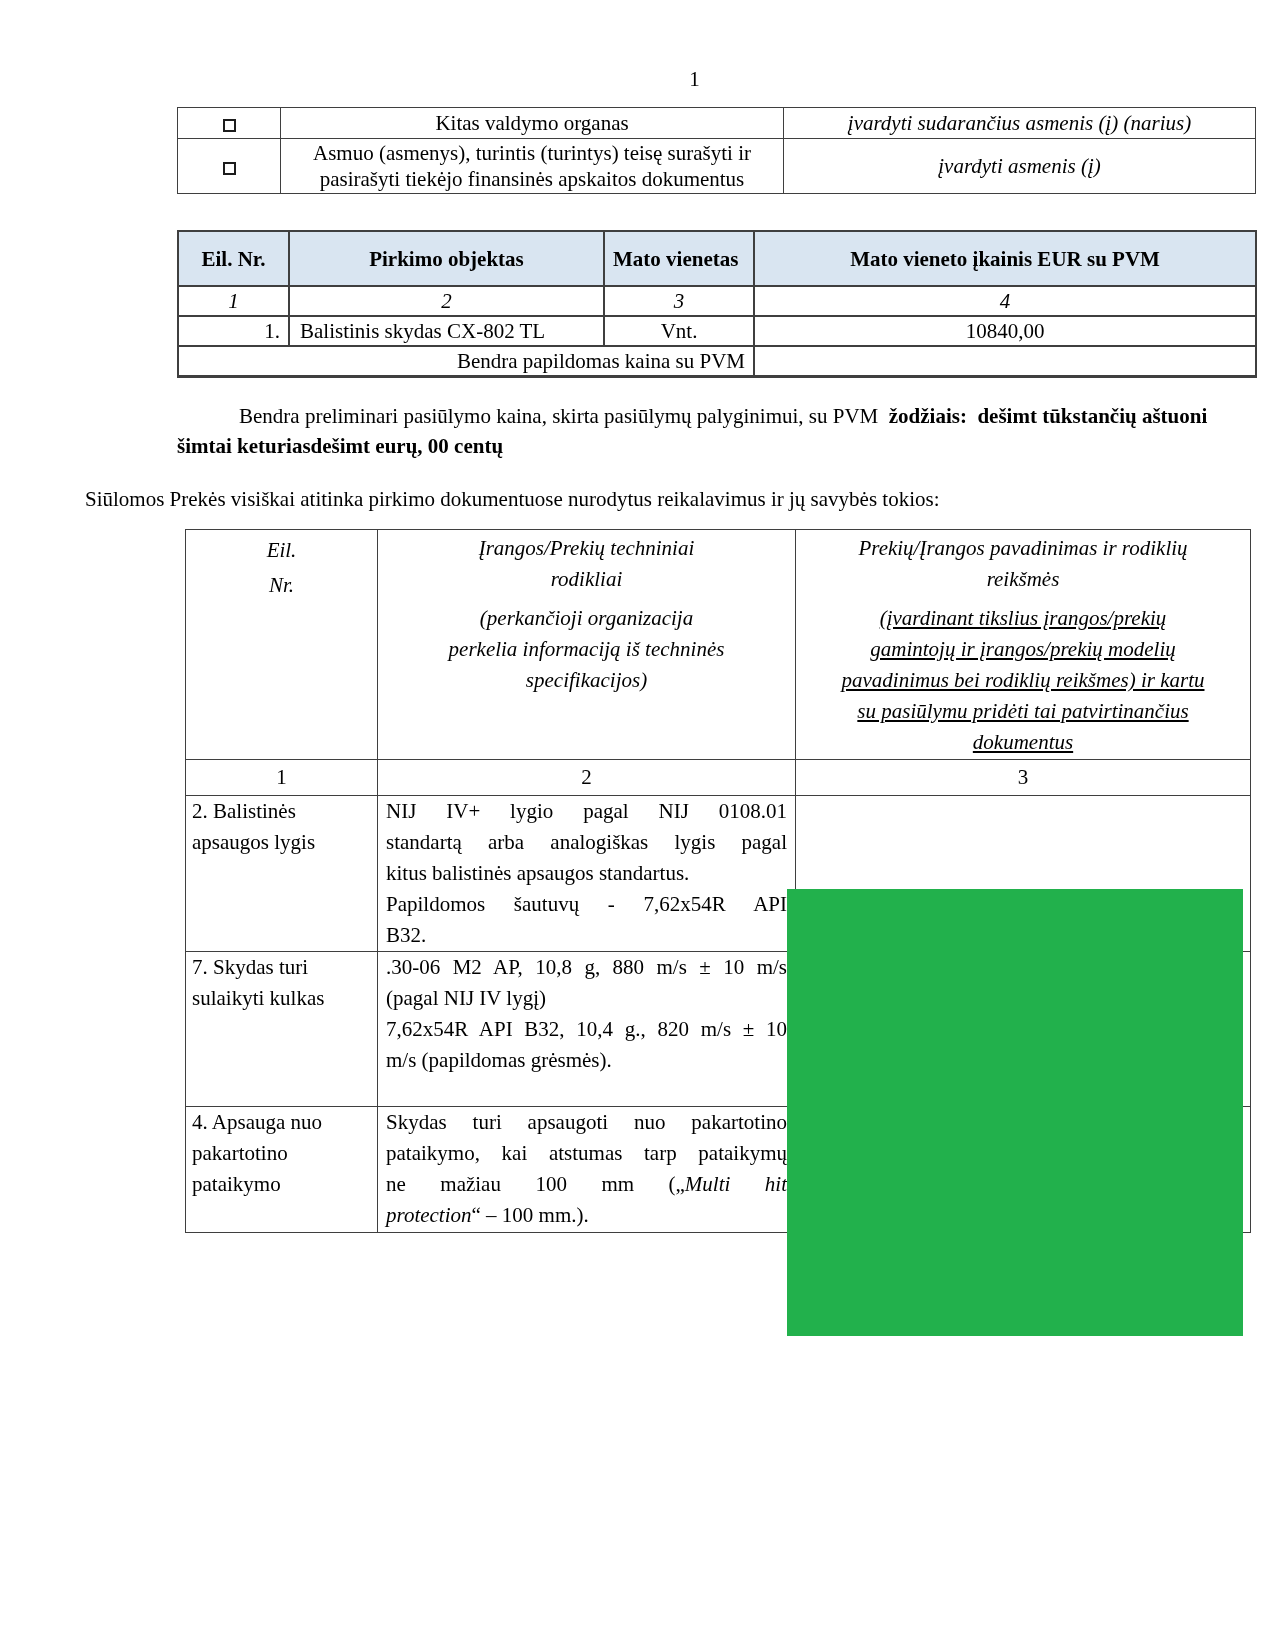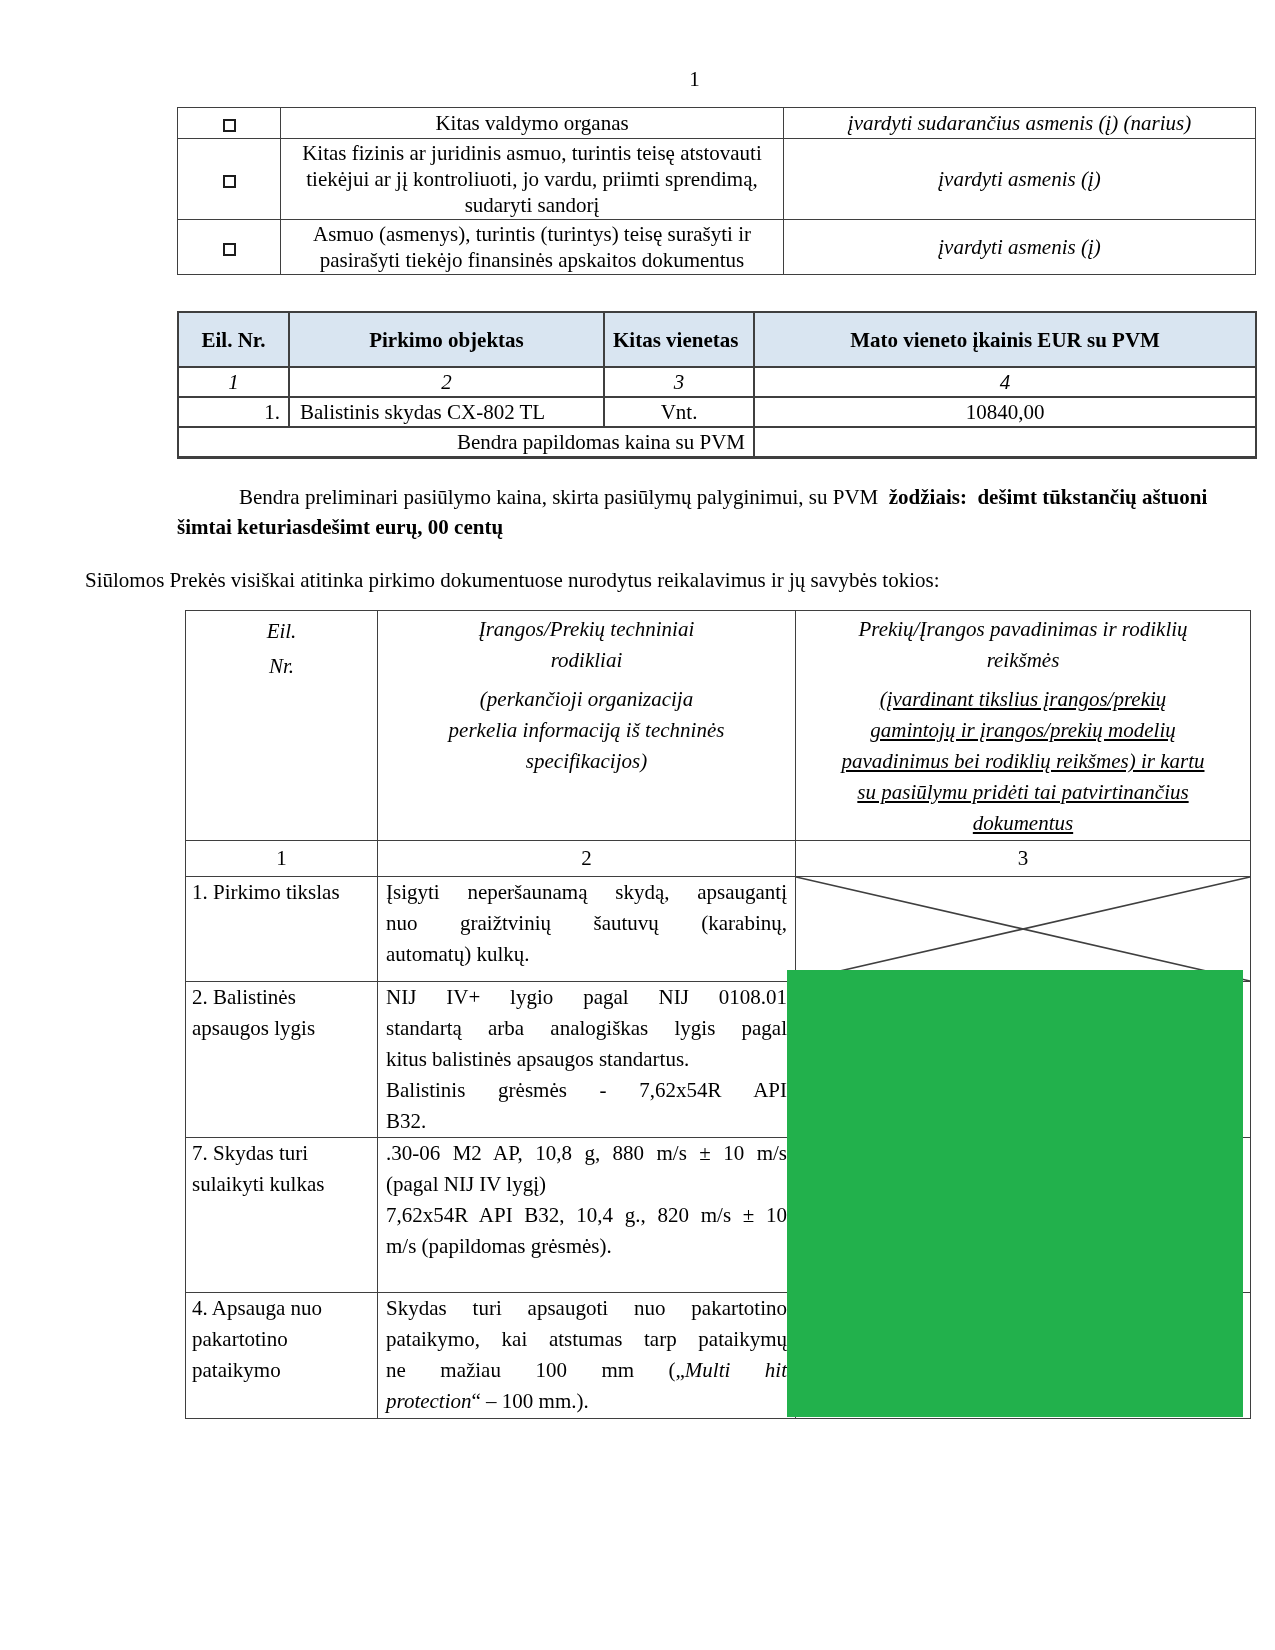--- a/index.html
+++ b/index.html
@@ -82,46 +82,41 @@
         <col style="width:103px">
         <col style="width:503px">
         <col style="width:472px">
       </colgroup>
     <tbody>
         <tr class="r1">
       <td class="cb-cell"><span class="checkbox"></span></td>
       <td class="label-cell">Kitas valdymo organas</td>
       <td class="value-cell">įvardyti sudarančius asmenis (į) (narius)</td>
     </tr>
-    <tr class="r2">
-      <td class="cb-cell"><span class="checkbox"></span></td>
-      <td class="label-cell">Kitas fizinis ar juridinis asmuo, turintis teisę atstovauti tiekėjui ar jį kontroliuoti, jo vardu, priimti sprendimą, sudaryti sandorį</td>
-      <td class="value-cell">įvardyti asmenis (į)</td>
-    </tr>
     <tr class="r3">
       <td class="cb-cell"><span class="checkbox"></span></td>
       <td class="label-cell">Asmuo (asmenys), turintis (turintys) teisę surašyti ir pasirašyti tiekėjo finansinės apskaitos dokumentus</td>
       <td class="value-cell">įvardyti asmenis (į)</td>
     </tr>
   </tbody>
     </table>
 
 
   <table class="t2">
     <colgroup>
         <col style="width:111px">
         <col style="width:315px">
         <col style="width:150px">
         <col style="width:502px">
       </colgroup>
     <tbody>
         <tr class="hdr">
       <td>Eil. Nr.</td>
       <td>Pirkimo objektas</td>
-      <td class="unit-hdr">Kitas vienetas</td>
+      <td class="unit-hdr">Mato vienetas</td>
       <td>Mato vieneto įkainis EUR su PVM</td>
     </tr>
     <tr class="nums">
       <td>1</td>
       <td>2</td>
       <td>3</td>
       <td>4</td>
     </tr>
     <tr class="data">
       <td class="nr-cell">1.</td>
@@ -176,41 +171,27 @@
             <div>su pasiūlymu pridėti tai patvirtinančius</div>
             <div>dokumentus</div>
           </div>
         </td>
       </tr>
       <tr class="nums">
         <td>1</td>
         <td>2</td>
         <td>3</td>
       </tr>
-      <tr class="row1">
-        <td class="name-cell">1. Pirkimo tikslas</td>
-        <td class="spec-cell">
-          <div class="line">Įsigyti neperšaunamą skydą, apsaugantį</div>
-          <div class="line">nuo graižtvinių šautuvų (karabinų,</div>
-          <div class="line last">automatų) kulkų.</div>
-        </td>
-        <td class="xcell">
-          <svg viewBox="0 0 455 105" preserveAspectRatio="none">
-            <line x1="0" y1="0" x2="455" y2="105" stroke="#3f3f3f" stroke-width="1.6"></line>
-            <line x1="455" y1="0" x2="0" y2="105" stroke="#3f3f3f" stroke-width="1.6"></line>
-          </svg>
-        </td>
-      </tr>
       <tr class="row2">
         <td class="name-cell">2. Balistinės apsaugos lygis</td>
         <td class="spec-cell">
           <div class="line">NIJ IV+ lygio pagal NIJ 0108.01</div>
           <div class="line">standartą arba analogiškas lygis pagal</div>
           <div class="line last">kitus balistinės apsaugos standartus.</div>
-          <div class="line">Balistinis grėsmės - 7,62x54R API</div>
+          <div class="line">Papildomos šautuvų - 7,62x54R API</div>
           <div class="line last">B32.</div>
         </td>
         <td></td>
       </tr>
       <tr class="row3">
         <td class="name-cell">7. Skydas turi sulaikyti kulkas</td>
         <td class="spec-cell">
           <div class="line">.30-06 M2 AP, 10,8 g, 880 m/s ± 10 m/s</div>
           <div class="line last">(pagal NIJ IV lygį)</div>
           <div class="line">7,62x54R API B32, 10,4 g., 820 m/s ± 10</div>

